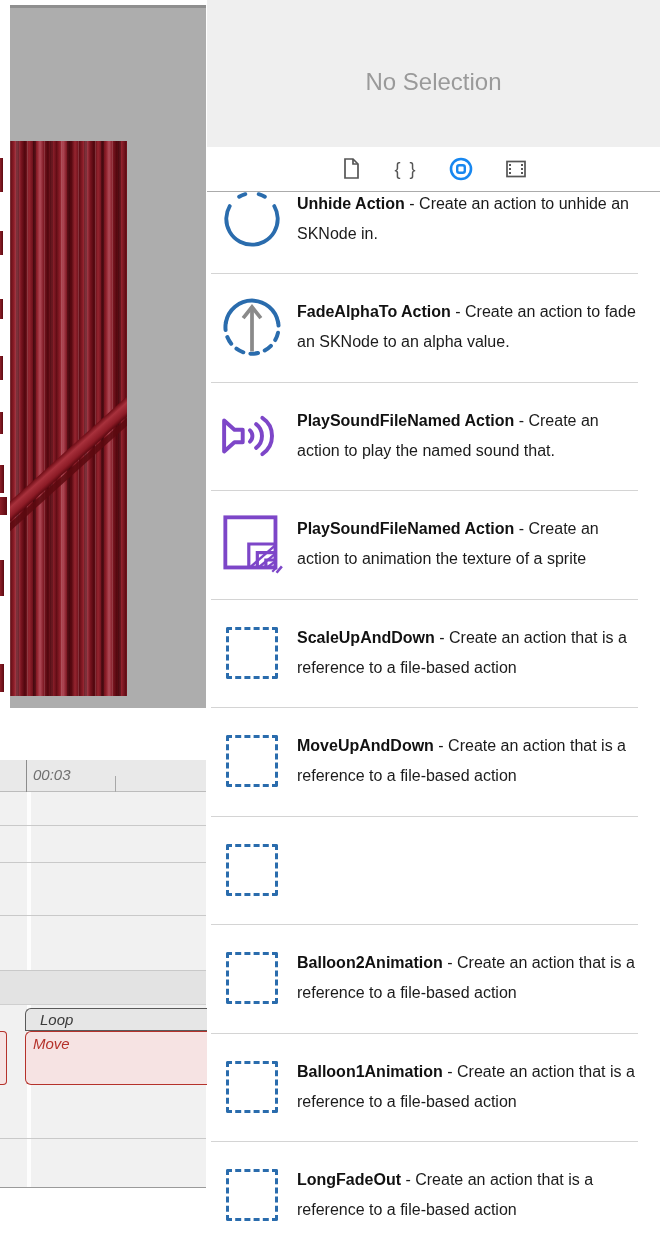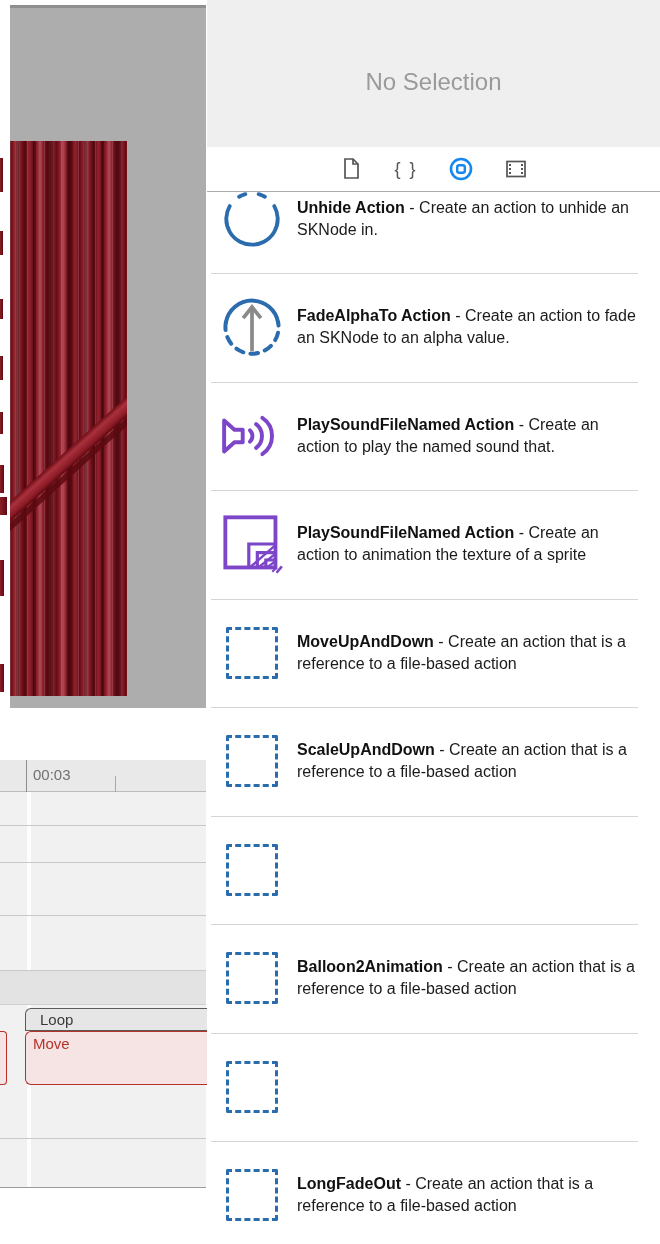--- a/index.html
+++ b/index.html
@@ -1,21 +1,21 @@
 <!DOCTYPE html>
 <html><head>
 <meta charset="utf-8">
 <style>
   html,body{margin:0;padding:0;background:#fff;}
   #screen{position:relative;width:660px;height:1244px;overflow:hidden;
           font-family:"Liberation Sans","DejaVu Sans",sans-serif;background:#fff;}
 
   
   .left-panel{position:absolute;left:0;top:0;width:234px;height:1244px;background:#fff;
-              border-right:1px solid #9c9c9c;box-sizing:border-box;}
+              border-right:1px solid #9c9c9c;box-sizing:border-box;font-style:italic;}
   .canvas{position:absolute;left:10px;top:5px;width:196px;height:703px;background:#adadad;
           border-top:3px solid #8f8f8f;box-sizing:border-box;}
   .curtain{position:absolute;left:0;top:133px;width:117px;height:555px;overflow:hidden;
     background:
       repeating-linear-gradient(90deg,
         rgba(255,255,255,.14) 0 1px, rgba(0,0,0,0) 1px 6px,
         rgba(0,0,0,.28) 6px 9px, rgba(0,0,0,0) 9px 17px),
       repeating-linear-gradient(90deg,
         #5d0b13 0px,#8e1e29 4px,#b04a57 7px,#7c1520 11px,
         #4f060d 15px,#96242f 19px,#6b101a 23px);}
@@ -61,21 +61,21 @@
           border-bottom:1px solid #ababab;box-sizing:border-box;
           display:flex;align-items:center;justify-content:center;gap:29px;}
   .tab{width:26px;height:26px;display:flex;align-items:center;justify-content:center;cursor:default;}
   .brace-glyph{font-size:18px;color:#555;letter-spacing:2px;font-weight:500;}
 
   .lib-list{position:absolute;left:0;top:192px;width:453px;height:1052px;overflow:hidden;background:#fff;}
   .item{position:relative;height:108.5px;box-sizing:border-box;display:flex;align-items:center;}
   .item.first{margin-top:-27.5px;}
   .item + .item::before{content:"";position:absolute;left:4px;right:22px;top:0;height:1px;background:#d4d4d4;}
   .icon-col{width:90px;flex:none;display:flex;align-items:center;justify-content:center;}
-  .item-text{flex:1;padding-right:16px;font-size:16px;line-height:22px;color:#1b1b1b;}
+  .item-text{flex:1;padding-right:16px;font-size:16px;line-height:30px;color:#1b1b1b;}
   .item-text b{font-weight:bold;color:#111;}
   .dashed-sq{width:52px;height:52px;border:3px dashed #2a6cad;border-radius:2px;box-sizing:border-box;}
 </style>
 </head>
 <body>
 
 <div id="screen">
 
   <div class="left-panel">
     <div class="canvas">
@@ -226,52 +226,55 @@
         <div class="item-text">
           <b>PlaySoundFileNamed Action</b> <span>- Create an action to animation the texture of a sprite</span>
         </div>
       </div>
 
       <div class="item">
         <div class="icon-col">
             <div class="dashed-sq"></div>
           </div>
         <div class="item-text">
+          <b>ScaleUpAndDown</b> <span>- Create an action that is a reference to a file-based action</span>
+        </div>
+      </div>
+
+      <div class="item">
+        <div class="icon-col">
+            <div class="dashed-sq"></div>
+          </div>
+        <div class="item-text">
           <b>MoveUpAndDown</b> <span>- Create an action that is a reference to a file-based action</span>
         </div>
       </div>
 
       <div class="item">
         <div class="icon-col">
             <div class="dashed-sq"></div>
           </div>
-        <div class="item-text">
-          <b>ScaleUpAndDown</b> <span>- Create an action that is a reference to a file-based action</span>
-        </div>
-      </div>
-
-      <div class="item">
-        <div class="icon-col">
-            <div class="dashed-sq"></div>
-          </div>
       </div>
 
       <div class="item">
         <div class="icon-col">
             <div class="dashed-sq"></div>
           </div>
         <div class="item-text">
           <b>Balloon2Animation</b> <span>- Create an action that is a reference to a file-based action</span>
         </div>
       </div>
 
       <div class="item">
         <div class="icon-col">
             <div class="dashed-sq"></div>
           </div>
+        <div class="item-text">
+          <b>Balloon1Animation</b> <span>- Create an action that is a reference to a file-based action</span>
+        </div>
       </div>
 
       <div class="item">
         <div class="icon-col">
             <div class="dashed-sq"></div>
           </div>
         <div class="item-text">
           <b>LongFadeOut</b> <span>- Create an action that is a reference to a file-based action</span>
         </div>
       </div>

